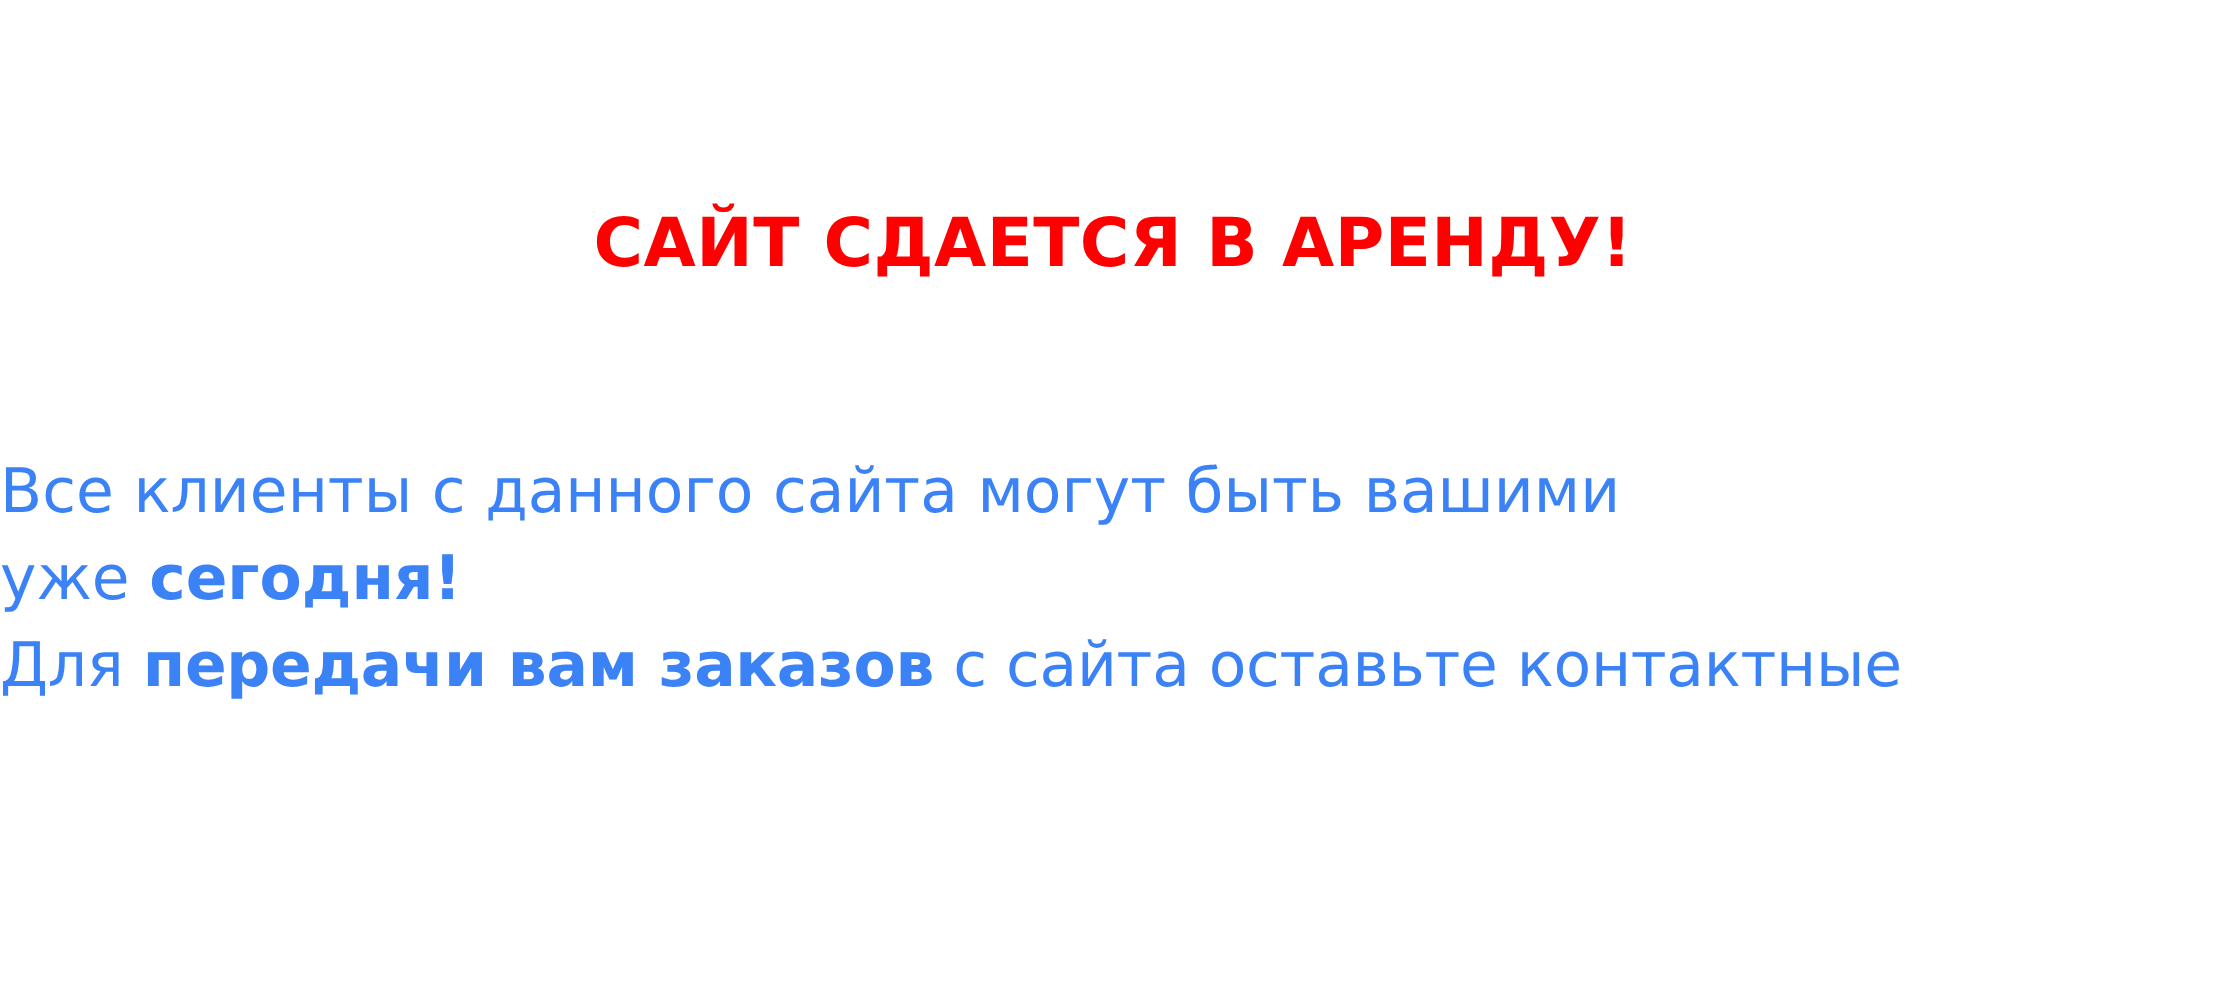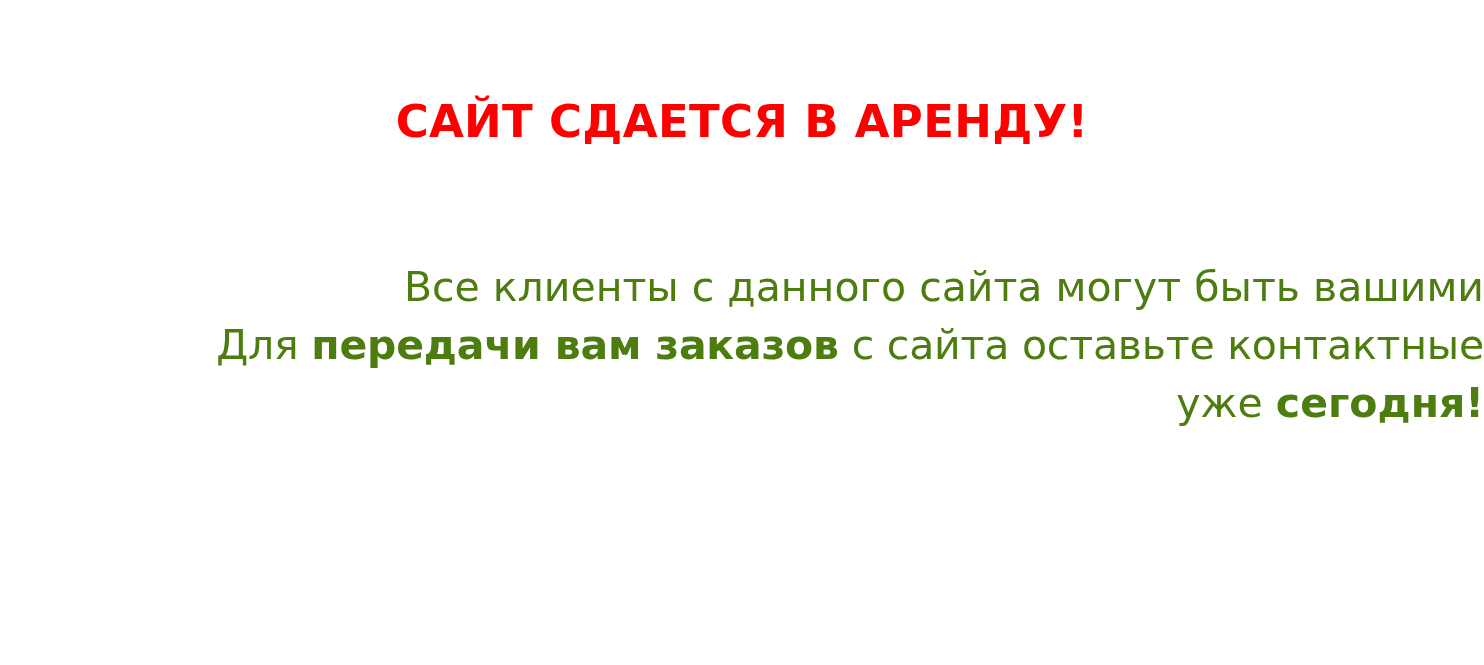--- a/index.html
+++ b/index.html
@@ -11,40 +11,41 @@
     height: 665px;
     background: #ffffff;
     font-family: "DejaVu Sans", "Liberation Sans", sans-serif;
     overflow: hidden;
   }
   .page {
     position: relative;
     width: 1484px;
     height: 541px;
     box-sizing: border-box;
+    margin-top: 40px;
   }
   .headline {
     position: absolute;
     top: 96px;
     left: 0;
     width: 1484px;
     text-align: center;
     color: #fe0000;
     font-weight: bold;
     font-size: 45px;
     line-height: 1.15;
     letter-spacing: 0.3px;
   }
   .body-block {
     position: absolute;
     top: 258px;
     left: 0;
     width: 1484px;
-    text-align: right;
-    color: #4d7c0f;
+    text-align: left;
+    color: #3b82f6;
     font-size: 41px;
     line-height: 1.42;
     font-weight: 400;
   }
   .line {
     display: block;
     white-space: nowrap;
   }
   .line.wide {
     letter-spacing: -0.2px;
@@ -55,17 +56,17 @@
 </style>
 </head>
 <body>
 
 <div class="page">
 
   <div class="headline">САЙТ СДАЕТСЯ В АРЕНДУ!</div>
 
   <div class="body-block">
     <span class="line">Все клиенты с данного сайта могут быть вашими</span>
+    <span class="line"><span>уже </span><b>сегодня!</b></span>
     <span class="line wide"><span>Для </span><b>передачи вам заказов</b><span> с сайта оставьте контактные</span></span>
-    <span class="line"><span>уже </span><b>сегодня!</b></span>
   </div>
 
 </div>
 
 </body></html>

